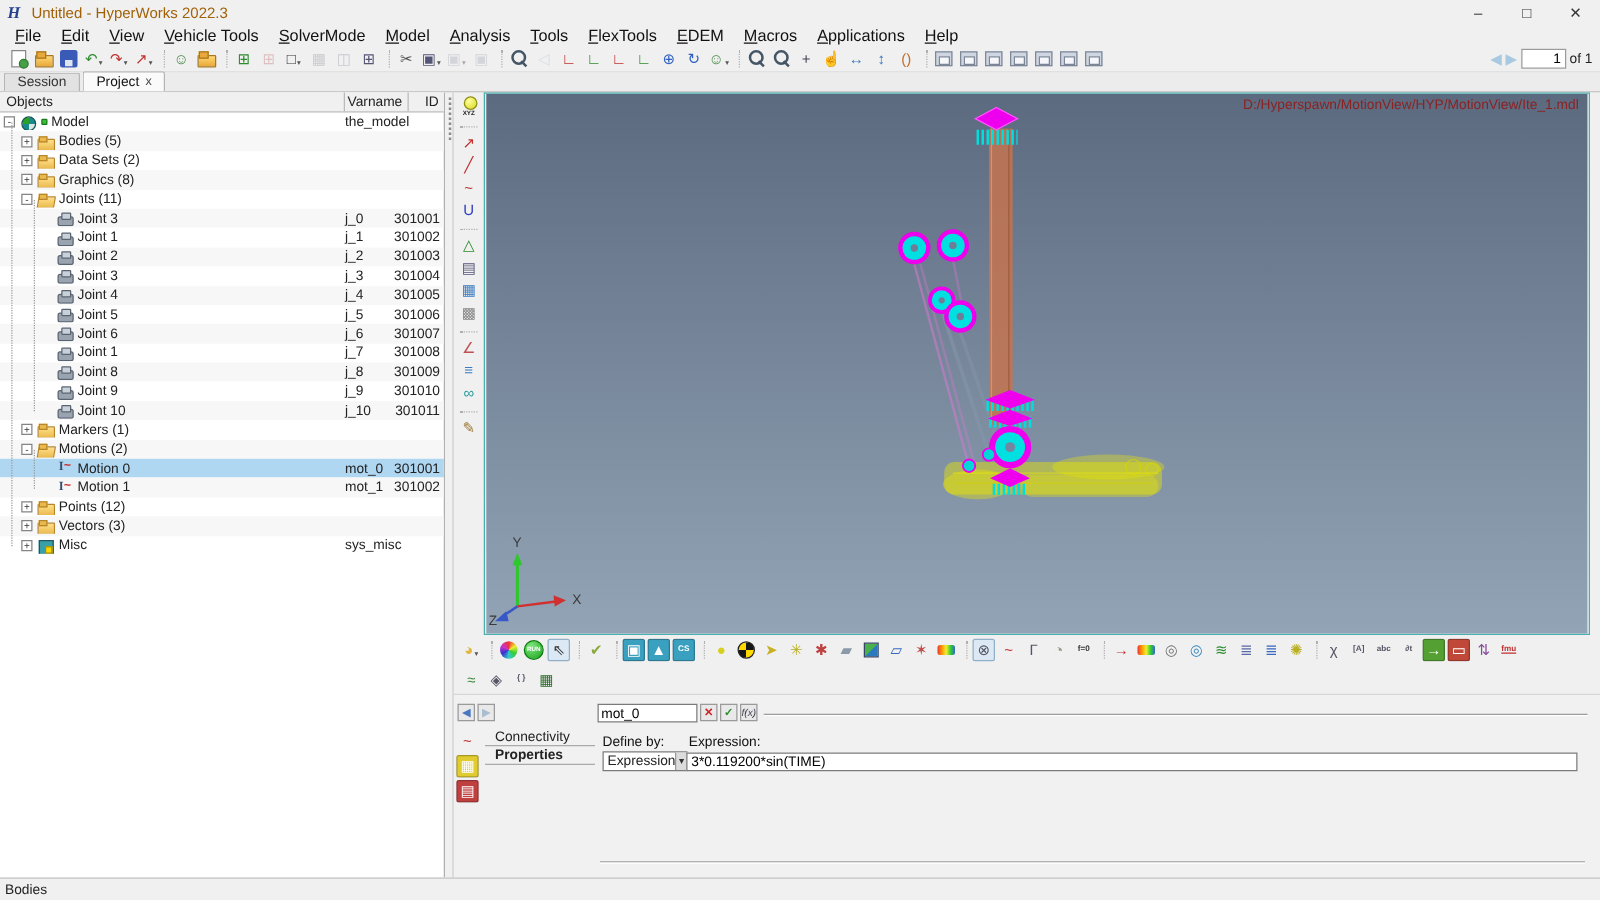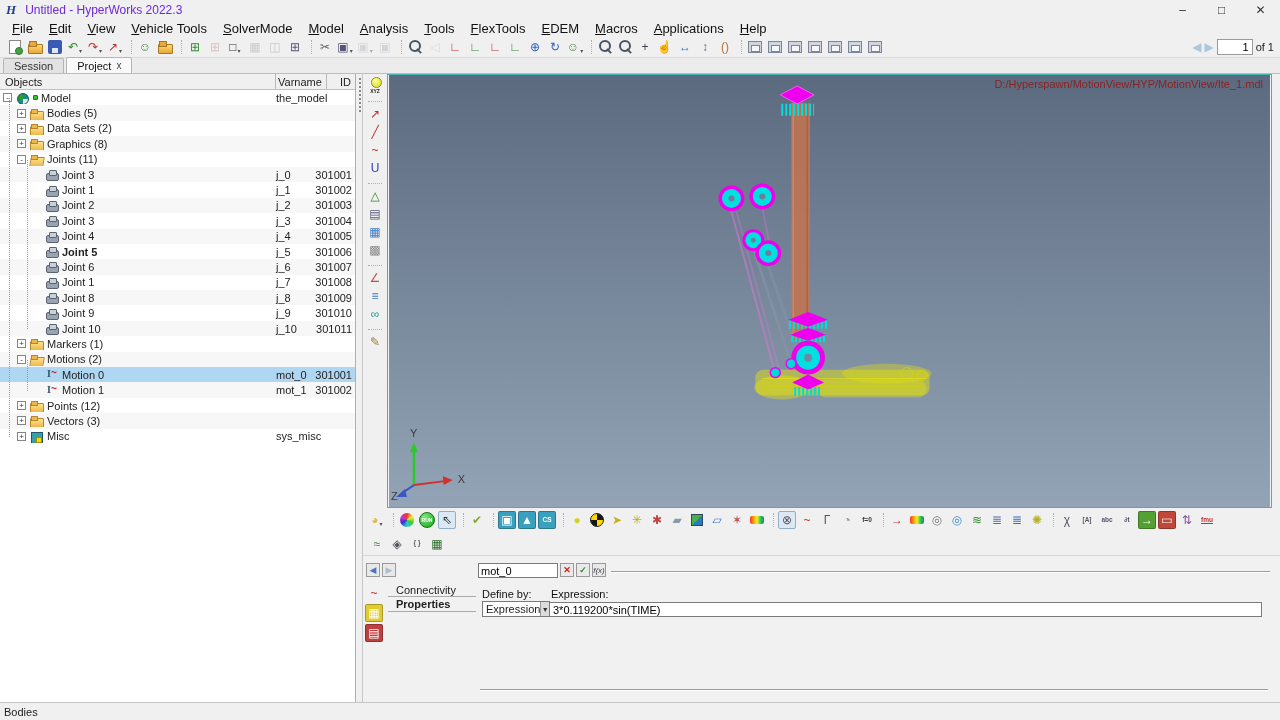--- a/index.html
+++ b/index.html
@@ -1,21 +1,21 @@
 <!DOCTYPE html>
 <html><head>
 <meta charset="utf-8">
 <style>
 *{box-sizing:border-box;margin:0;padding:0}
 html,body{width:1280px;height:720px;overflow:hidden}
 body{position:relative;font-family:"Liberation Sans",sans-serif;font-size:11px;color:#222;background:#f0f0f0}
 
 #titlebar{position:absolute;left:0;top:0;width:1280px;height:20px;background:#f0f0f0;display:flex;align-items:center}
 #logo{margin-left:6px;font:bold italic 13px "Liberation Serif",serif;color:#24418e}
-#title{margin-left:9px;font-size:12px;color:#6d28d9}
+#title{margin-left:9px;font-size:12px;color:#a16207}
 #wbtns{position:absolute;right:0;top:0;display:flex}
 .wbtn{width:39px;height:20px;display:flex;align-items:center;justify-content:center;font-size:12px;color:#333}
 
 #menubar{position:absolute;left:0;top:20px;width:1280px;height:17px;display:flex;align-items:center;padding-left:4px;background:#f0f0f0}
 .mi{padding:0 8px;font-size:13px;color:#111}
 
 #toolbar{position:absolute;left:0;top:37px;width:1280px;height:21px;display:flex;align-items:center;padding-left:5px;background:#f0f0f0;border-bottom:1px solid #dcdcdc}
 .tbi{width:18px;height:18px;display:inline-flex;align-items:center;justify-content:center;position:relative;border-radius:2px;margin:0 1px;flex:none}
 .gl{font-size:12px;line-height:1}
 .gl.sm{font-size:6.5px;font-weight:bold;letter-spacing:0}
@@ -371,21 +371,21 @@
       </div>
       <div class="trow alt">
         <span class="tmain" style="padding-left: 45px;">
           <span class="ti ti-joint"></span>
           <span>Joint 4</span>
         </span>
         <span class="tvar">j_4</span>
         <span class="tid">301005</span>
       </div>
       <div class="trow">
-        <span class="tmain" style="padding-left: 45px; font-weight: bold;">
+        <span class="tmain" style="padding-left: 45px;">
           <span class="ti ti-joint"></span>
           <span>Joint 5</span>
         </span>
         <span class="tvar">j_5</span>
         <span class="tid">301006</span>
       </div>
       <div class="trow alt">
         <span class="tmain" style="padding-left: 45px;">
           <span class="ti ti-joint"></span>
           <span>Joint 6</span>

